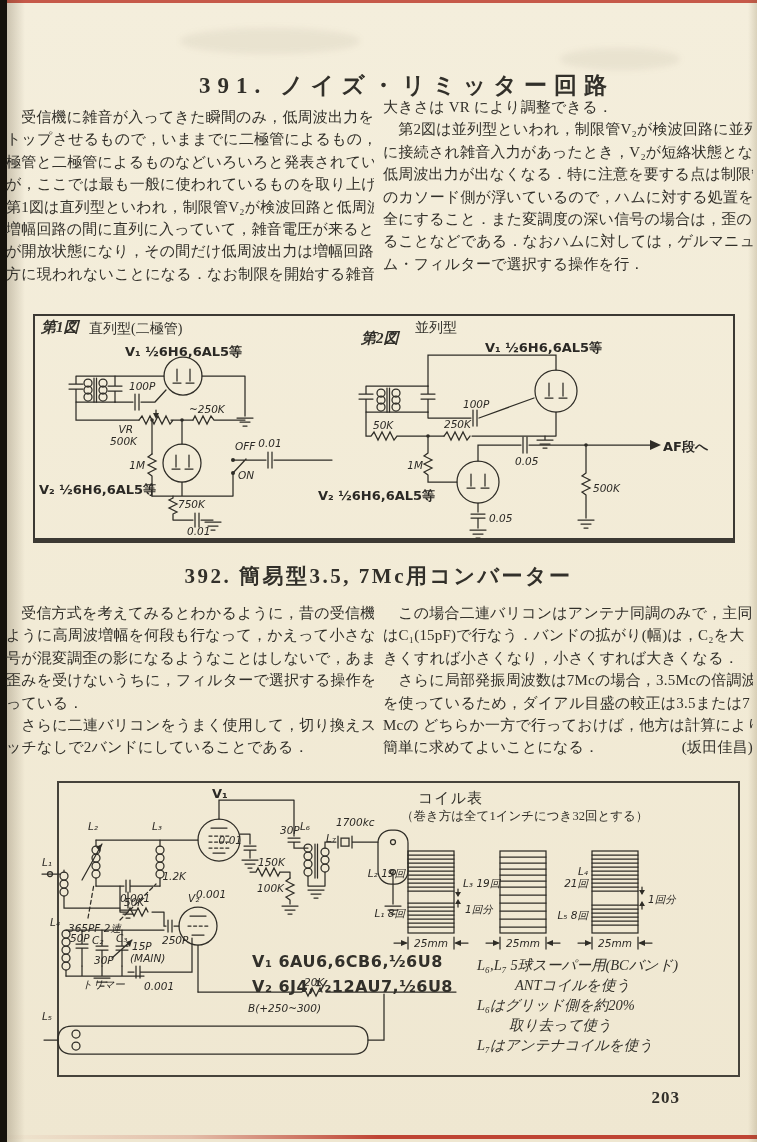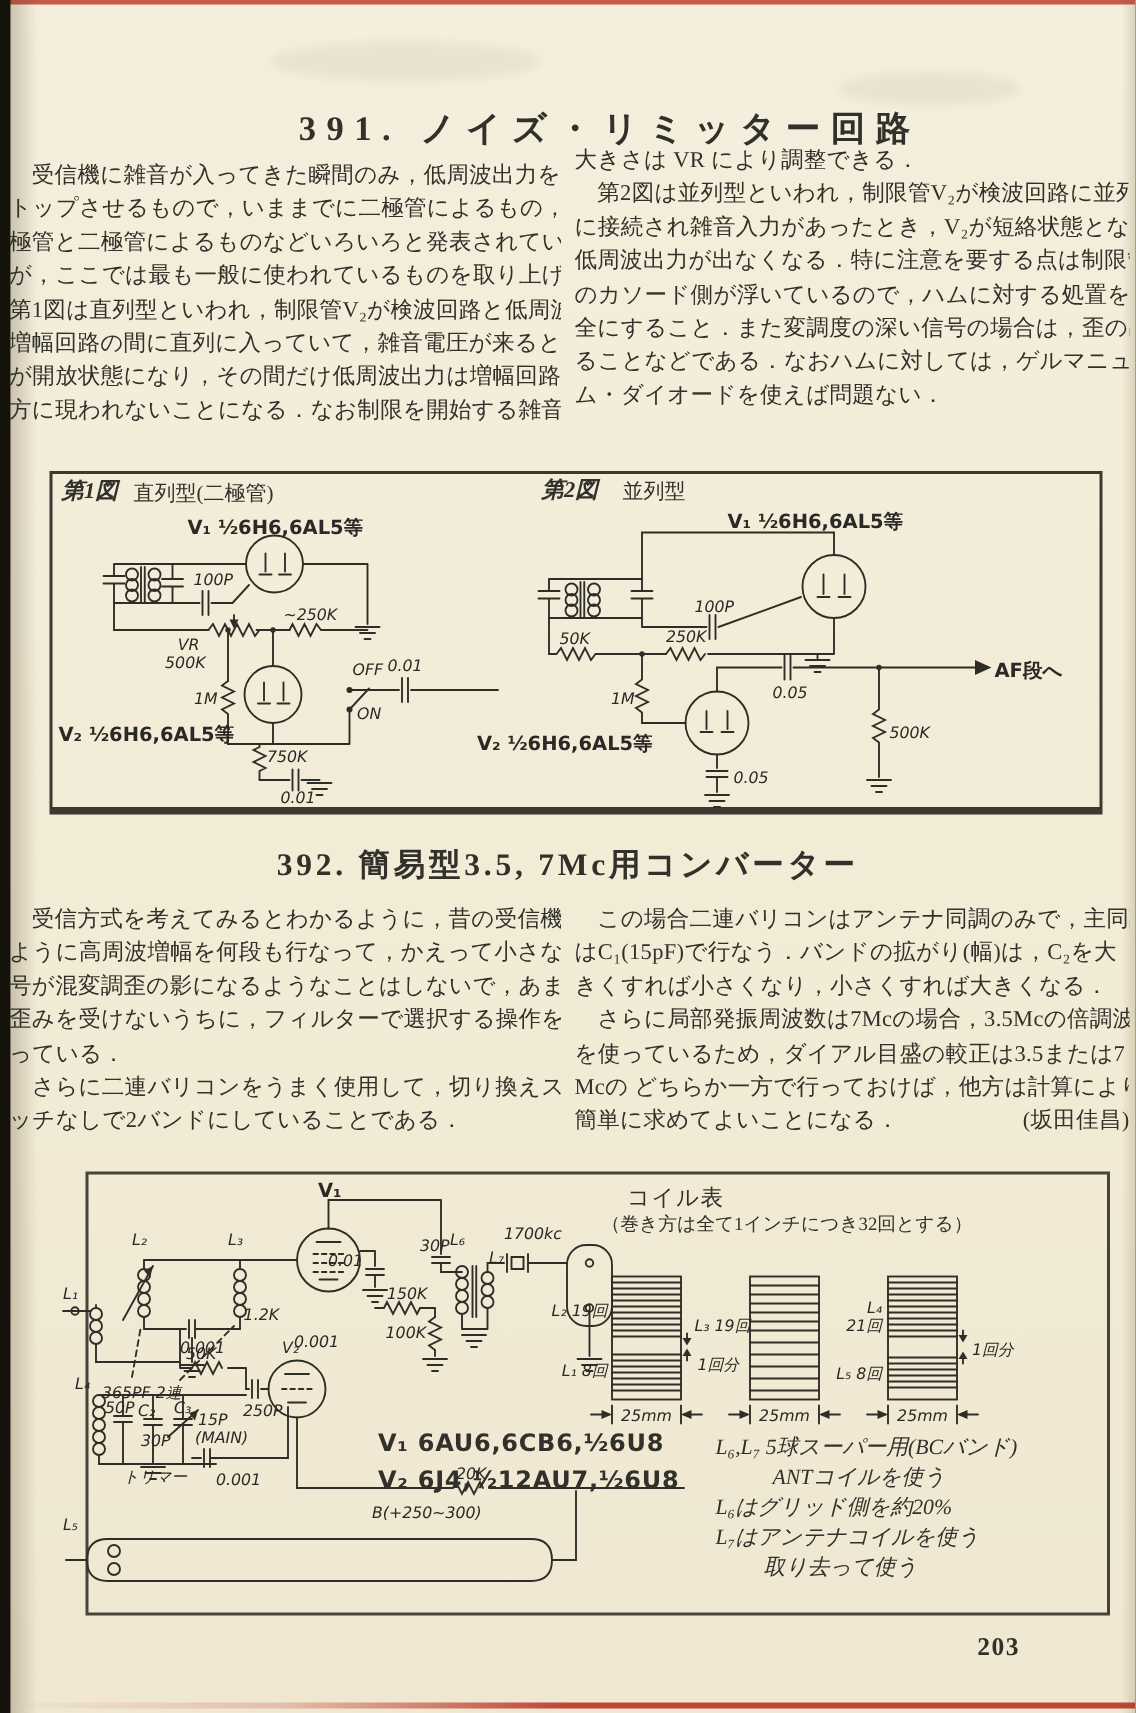--- a/index.html
+++ b/index.html
@@ -64,27 +64,27 @@
   </div>
 
   <div class="abs col" style="left:383px;top:96px;width:370px;">
     <div>大きさは VR により調整できる．</div>
     <div>　第2図は並列型といわれ，制限管V₂が検波回路に並列</div>
     <div>に接続され雑音入力があったとき，V₂が短絡状態となり</div>
     <div>低周波出力が出なくなる．特に注意を要する点は制限管</div>
     <div>のカソード側が浮いているので，ハムに対する処置を完</div>
     <div>全にすること．また変調度の深い信号の場合は，歪の出</div>
     <div>ることなどである．なおハムに対しては，ゲルマニュー</div>
-    <div>ム・ダイオードを使えば問題ない．</div>
+    <div>ム・フィルターで選択する操作を行．</div>
   </div>
 
   <div class="abs figbox1">
     <span class="abs figcap-num" style="left:6px;top:2px;">第1図</span>
     <span class="abs figcap-txt" style="left:54px;top:4px;text-align:center;">直列型(二極管)</span>
-    <span class="abs figcap-num" style="left:326px;top:1px;text-align:right;">第2図</span>
+    <span class="abs figcap-num" style="left:326px;top:13px;text-align:right;">第2図</span>
     <span class="abs figcap-txt" style="left:380px;top:3px;">並列型</span>
 
     <svg class="abs" style="left:2px;top:16px;" width="300" height="202" viewBox="0 0 300 202">
       <path class="lw" d="M39,44 V52 M32,52 H46 M32,57 H46 M39,57 V70 M39,44 H127 M39,70 H78"></path>
       <circle class="lw" cx="51" cy="51" r="4"></circle>
         <circle class="lw" cx="51" cy="58" r="4"></circle>
         <circle class="lw" cx="51" cy="65" r="4"></circle>
       <path class="lw" d="M57,46 V70 M59.5,46 V70"></path>
       <circle class="lw" cx="66" cy="51" r="4"></circle>
         <circle class="lw" cx="66" cy="58" r="4"></circle>
@@ -328,19 +328,19 @@
     <text class="clabel" x="260" y="58">1回分</text>
     <text class="clabel" x="43" y="102" text-anchor="middle">25mm</text>
     <text class="clabel" x="135" y="102" text-anchor="middle">25mm</text>
     <text class="clabel" x="227" y="102" text-anchor="middle">25mm</text>
   </svg>
 
   <div class="abs notes" style="left:477px;top:955px;width:250px;">
     <div>L₆,L₇ 5球スーパー用(BCバンド)</div>
     <div style="padding-left:38px;">ANTコイルを使う</div>
     <div>L₆はグリッド側を約20%</div>
+    <div style="padding-left:32px;">取り去って使う</div>
     <div>L₇はアンテナコイルを使う</div>
-    <div style="padding-left:32px;">取り去って使う</div>
   </div>
 
   <div class="abs pagenum" style="left:600px;top:1088px;width:80px;text-align:right;">203</div>
 
 </div>
 
 </body></html>

